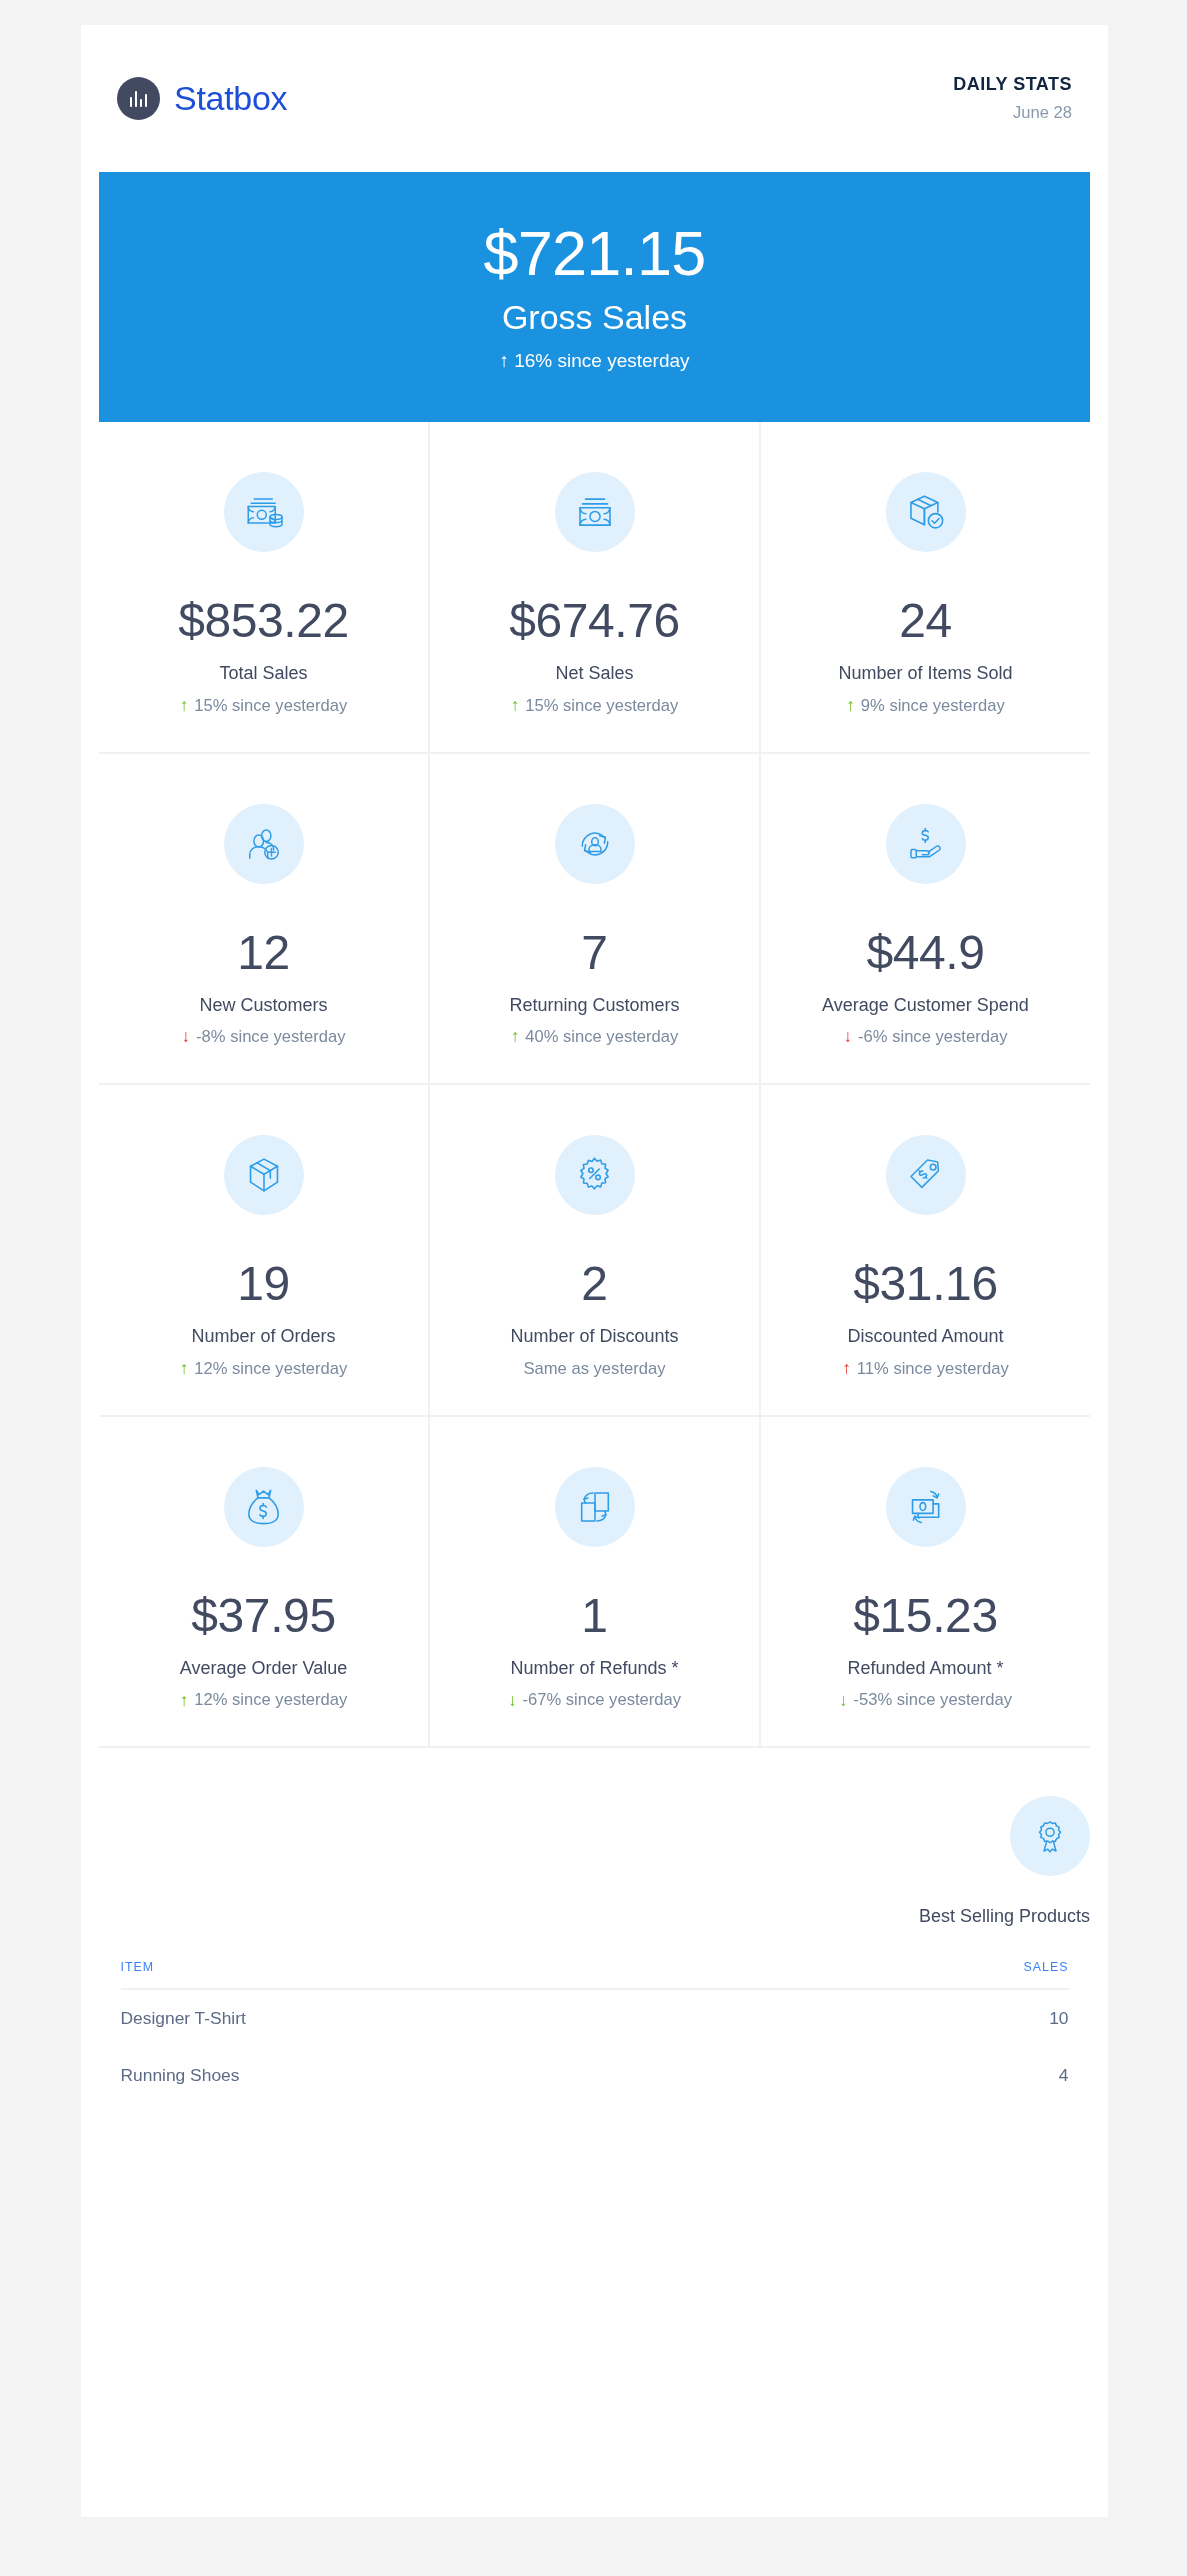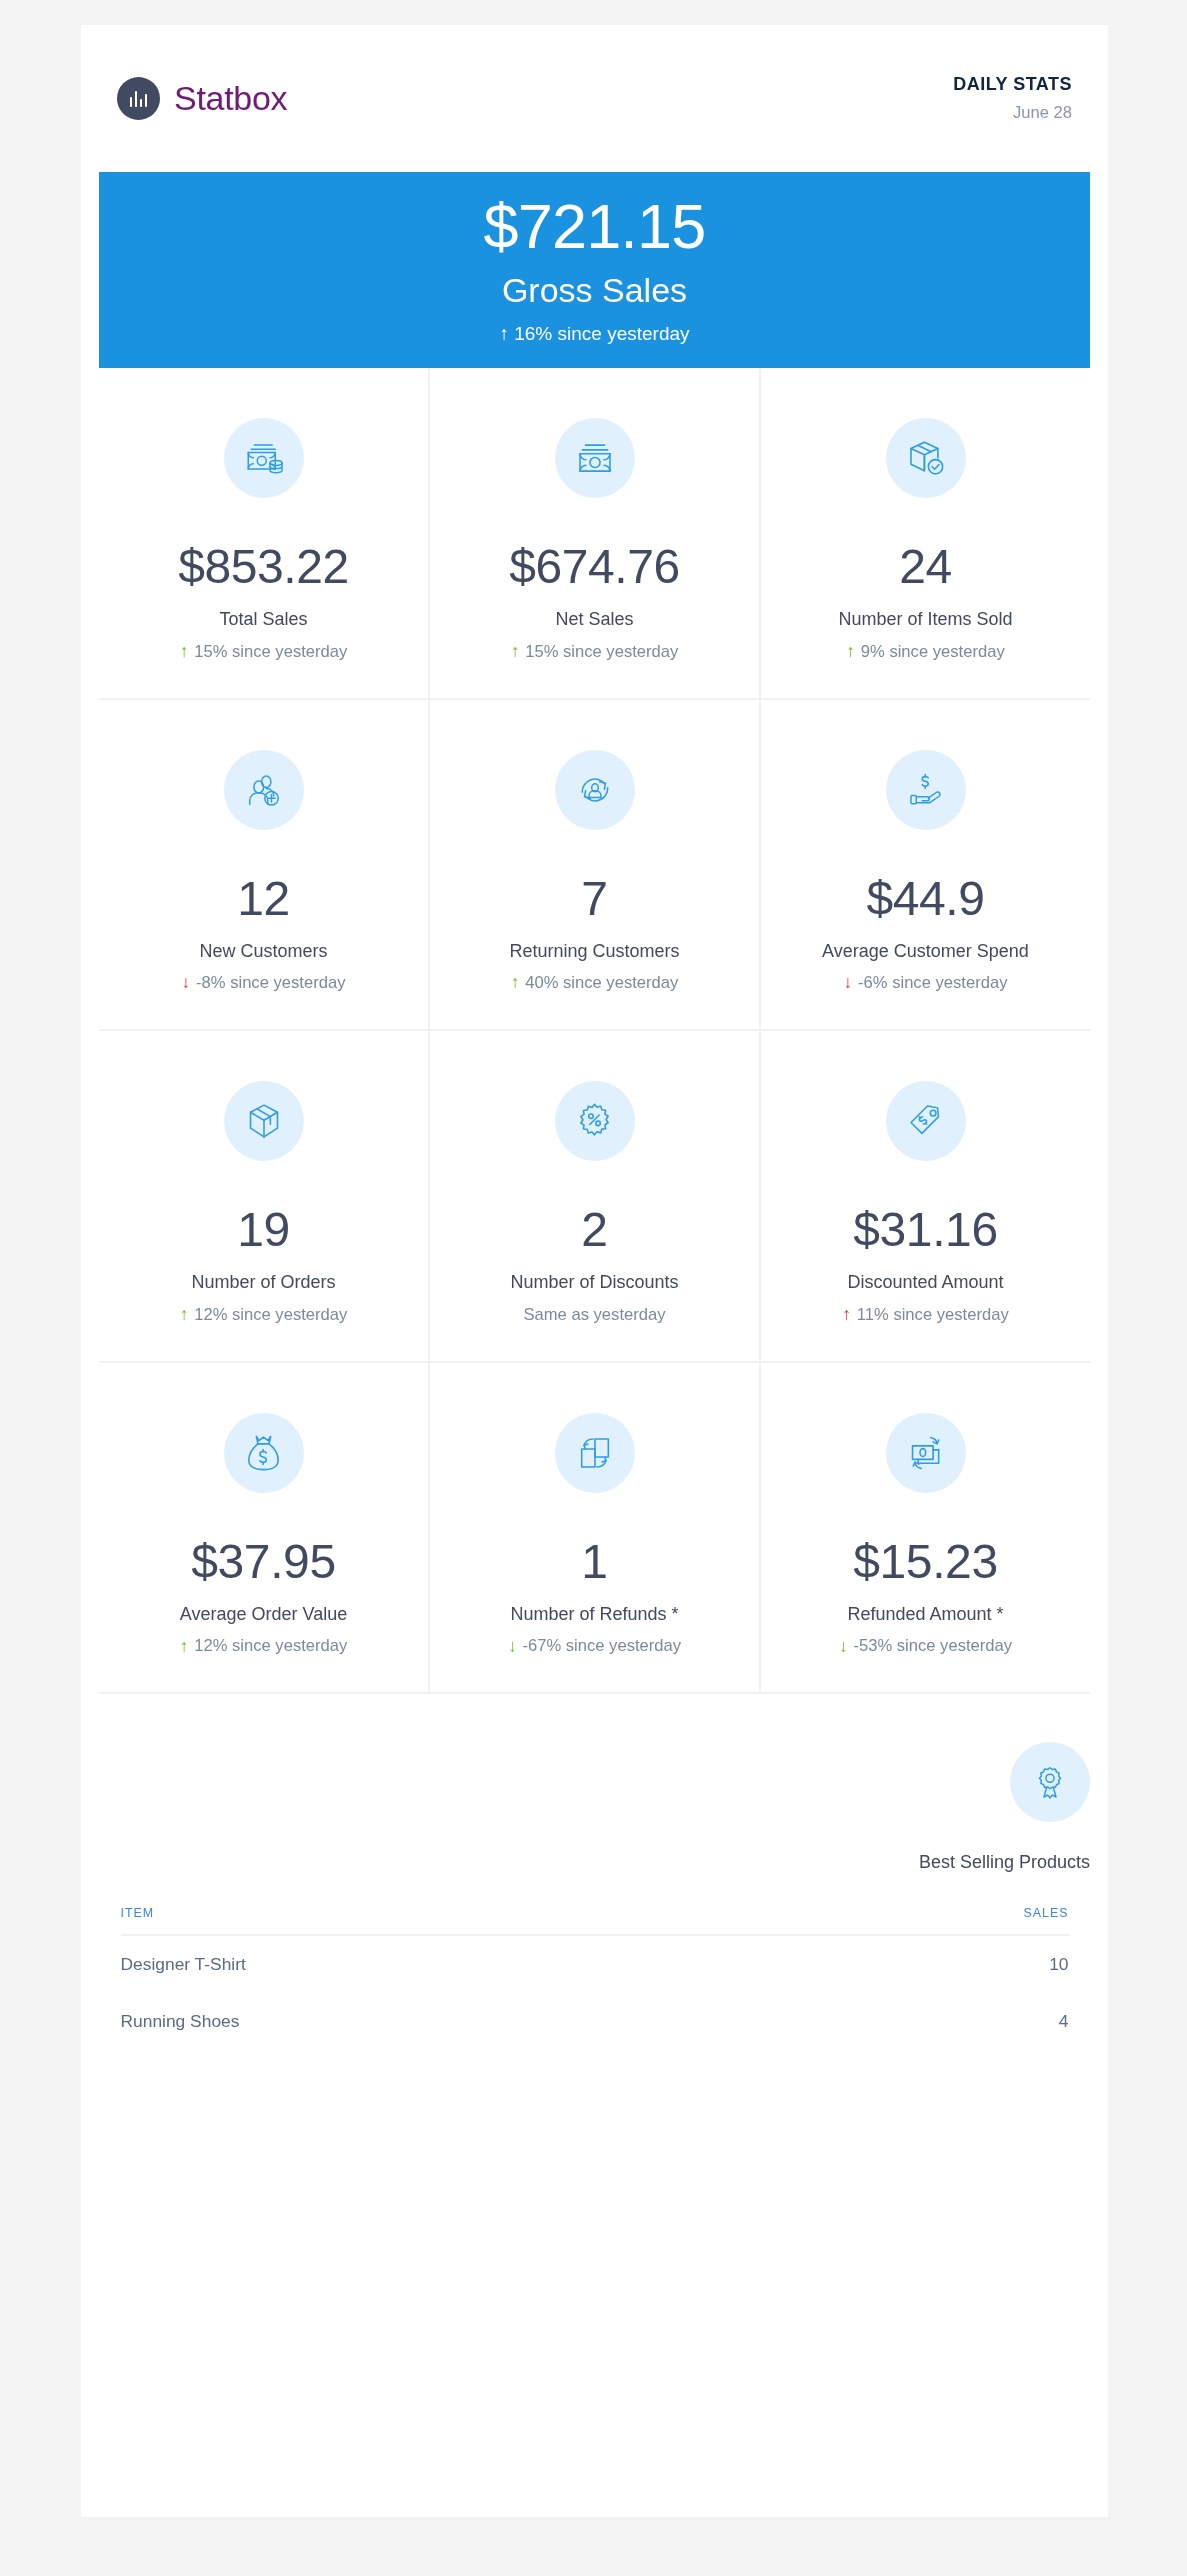--- a/index.html
+++ b/index.html
@@ -30,35 +30,35 @@
     background:#414a60;
     display:flex; align-items:center; justify-content:center;
   }
   .logo-bars { display:flex; align-items:flex-end; gap:2.5px; height:16.6px; }
   .logo-bars i { display:block; width:2.5px; background:#fff; border-radius:0.8px; }
   .logo-bars i:nth-child(1){ height:10px; }
   .logo-bars i:nth-child(2){ height:15.7px; }
   .logo-bars i:nth-child(3){ height:7.5px; }
   .logo-bars i:nth-child(4){ height:13.3px; }
   .brand-name {
-    font-size:34px; color:#701a75; font-weight:400; letter-spacing:-0.3px;
+    font-size:34px; color:#1d4ed8; font-weight:400; letter-spacing:-0.3px;
   }
   .header-right { text-align:right; }
   .daily-title {
     font-size:18px; font-weight:700; color:#12263f; letter-spacing:0.5px;
   }
   .daily-date {
     font-size:16.6px; color:#8a98ac; margin-top:8.3px; font-weight:400;
   }
 
   
   .hero {
     margin:0 18px;
     background:#1b92e0;
-    height:196px;
+    height:250px;
     display:flex; flex-direction:column; align-items:center; justify-content:center;
     color:#fff;
   }
   .hero-value { font-size:63px; font-weight:400; letter-spacing:-0.8px; line-height:1; }
   .hero-label { font-size:34px; margin-top:13.3px; font-weight:400; }
   .hero-delta { font-size:19px; margin-top:13.3px; font-weight:400; }
 
   
   .grid { padding:0 18px; }
   .row {

